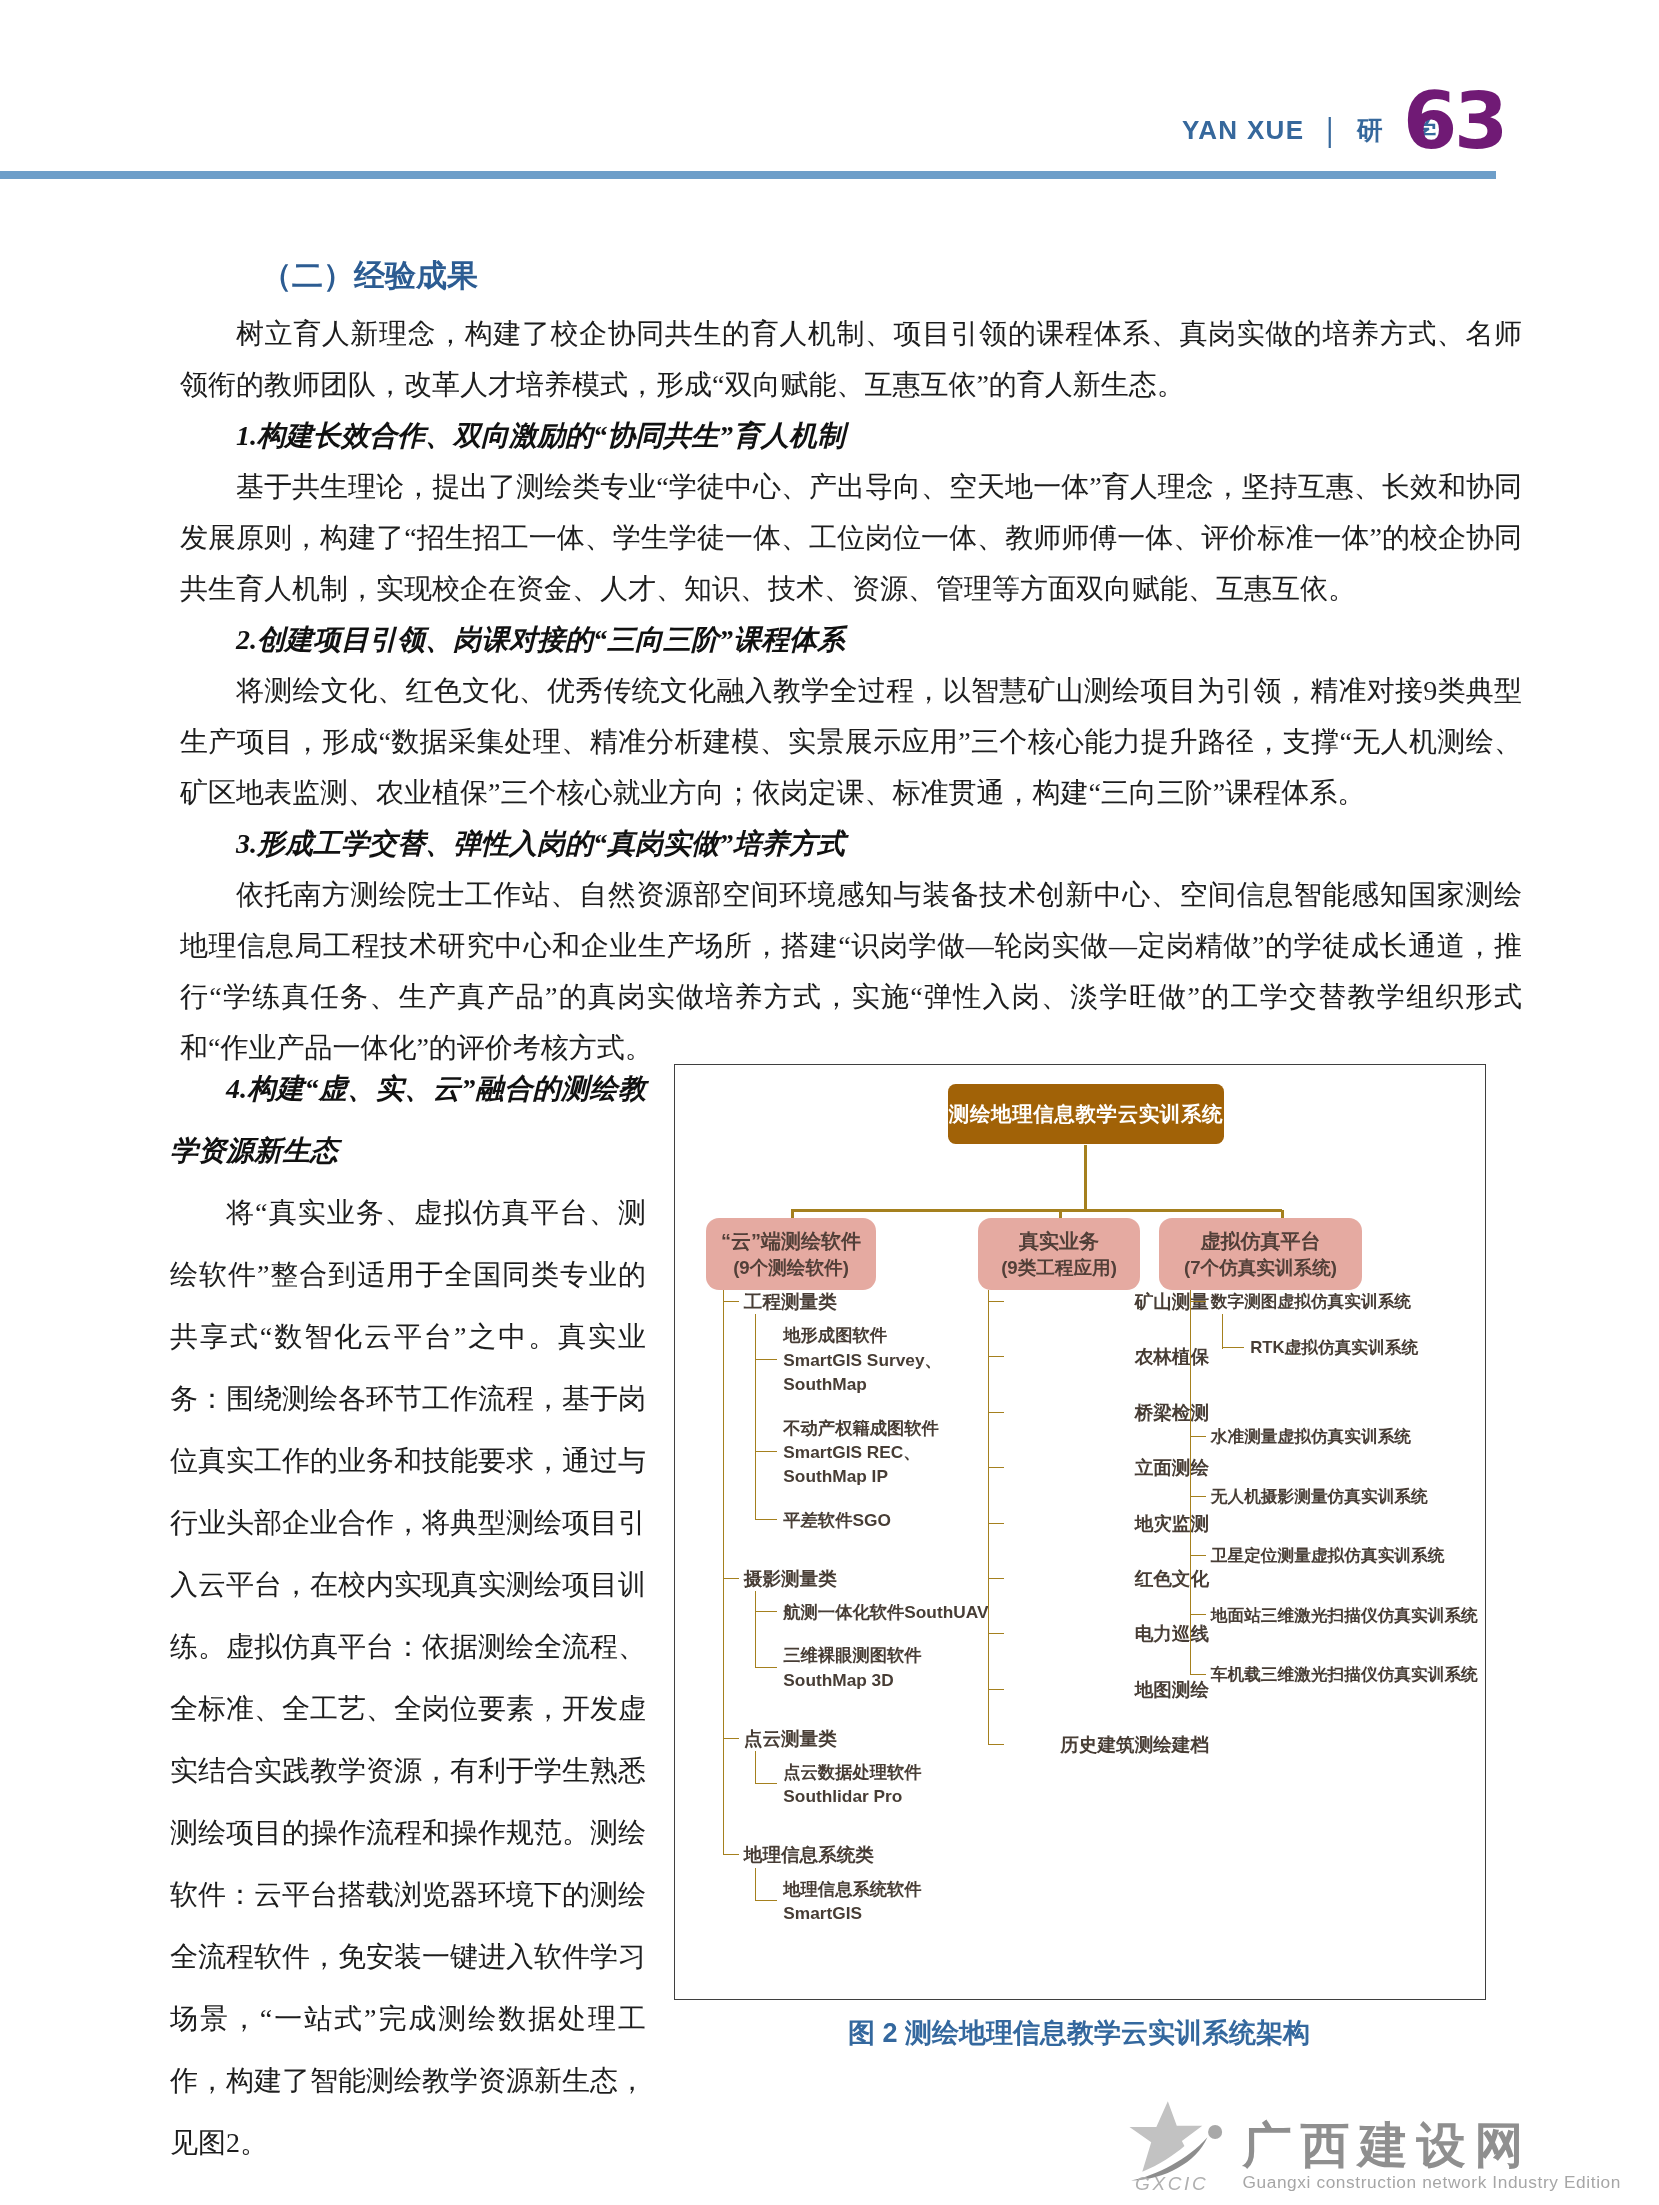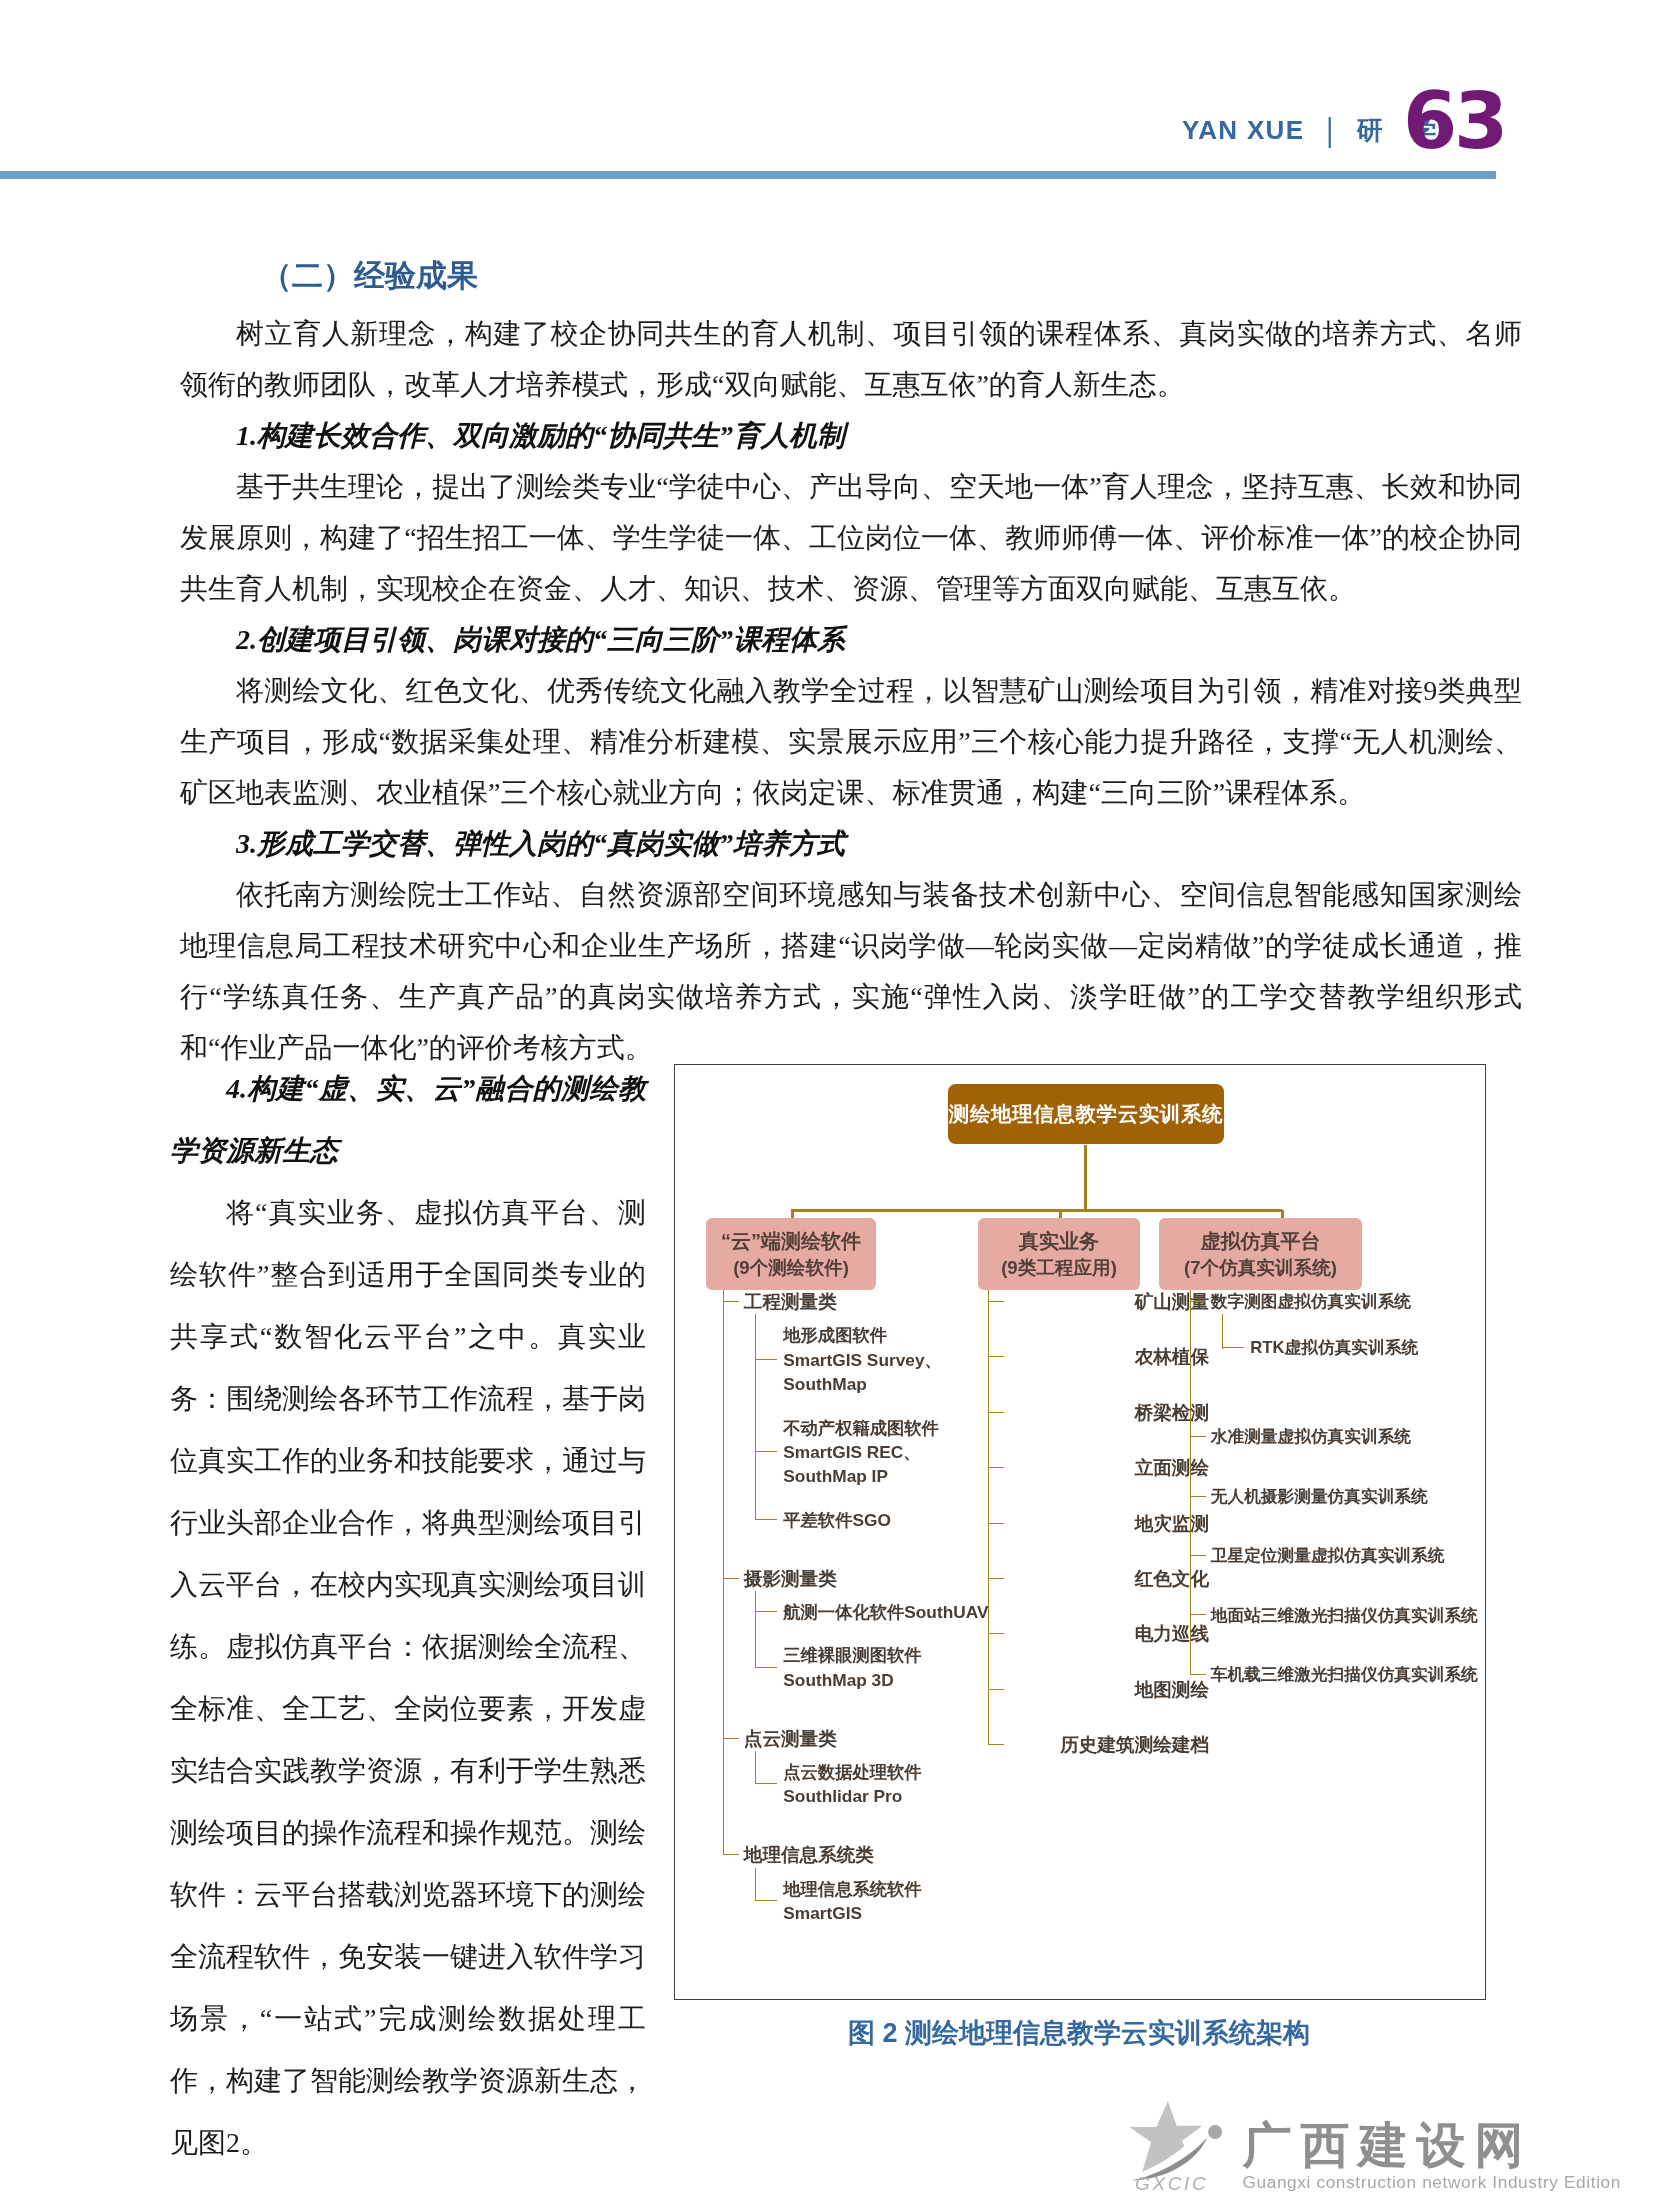--- a/index.html
+++ b/index.html
@@ -33,21 +33,21 @@
                 border:1.3px solid #3f3f3f;background:#ffffff;
                 font-family:"Liberation Sans",sans-serif;}
   .fig-title{position:absolute;left:273px;top:19px;width:276px;height:60px;background:#a16207;
              color:#ffffff;font-size:20.5px;font-weight:bold;border-radius:7.7px;letter-spacing:0.6px;
              display:flex;align-items:center;justify-content:center;}
   .conn{position:absolute;background:var(--gold);}
   .title-trunk{left:409px;top:80px;width:2.6px;height:65px;}
   .h-line{left:116px;top:144px;width:491px;height:2.6px;}
   .drop{width:2.6px;height:9px;top:145px;}
   .d1{left:116px;}.d2{left:384px;}.d3{left:606px;}
-  .branch-box{position:absolute;top:153px;height:72px;background:#e5aaa1;border-radius:6px;
+  .branch-box{position:absolute;top:153px;height:72px;background:#e5aaa1;border-radius:13px;
               color:#523f38;display:flex;flex-direction:column;align-items:center;
               justify-content:center;font-weight:bold;}
   .bb-label{font-size:20px;line-height:27px;}
   .bb-sub{font-size:18.6px;line-height:26px;}
   .b1{left:31px;width:170px;}.b2{left:303px;width:162px;}.b3{left:484px;width:203px;}
   .tree-col{position:absolute;top:225px;}
   .c1{left:38px;width:282px;}.c2{left:303px;width:231px;}.c3{left:505px;width:305px;}
 
   
   .tree,.tree ul{list-style:none;margin:0;padding:0;}

